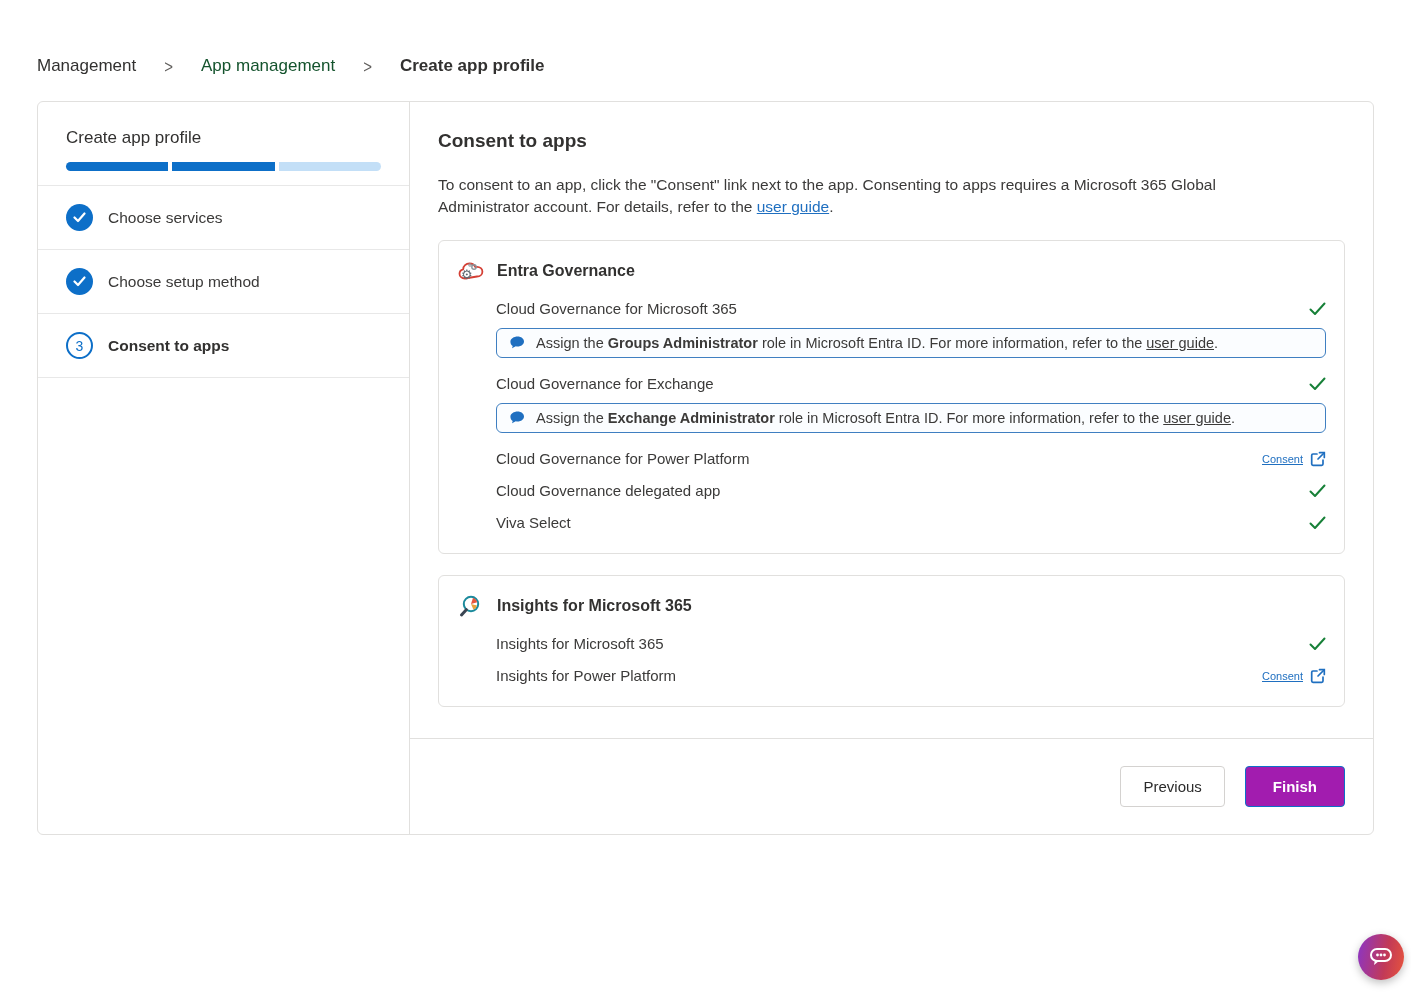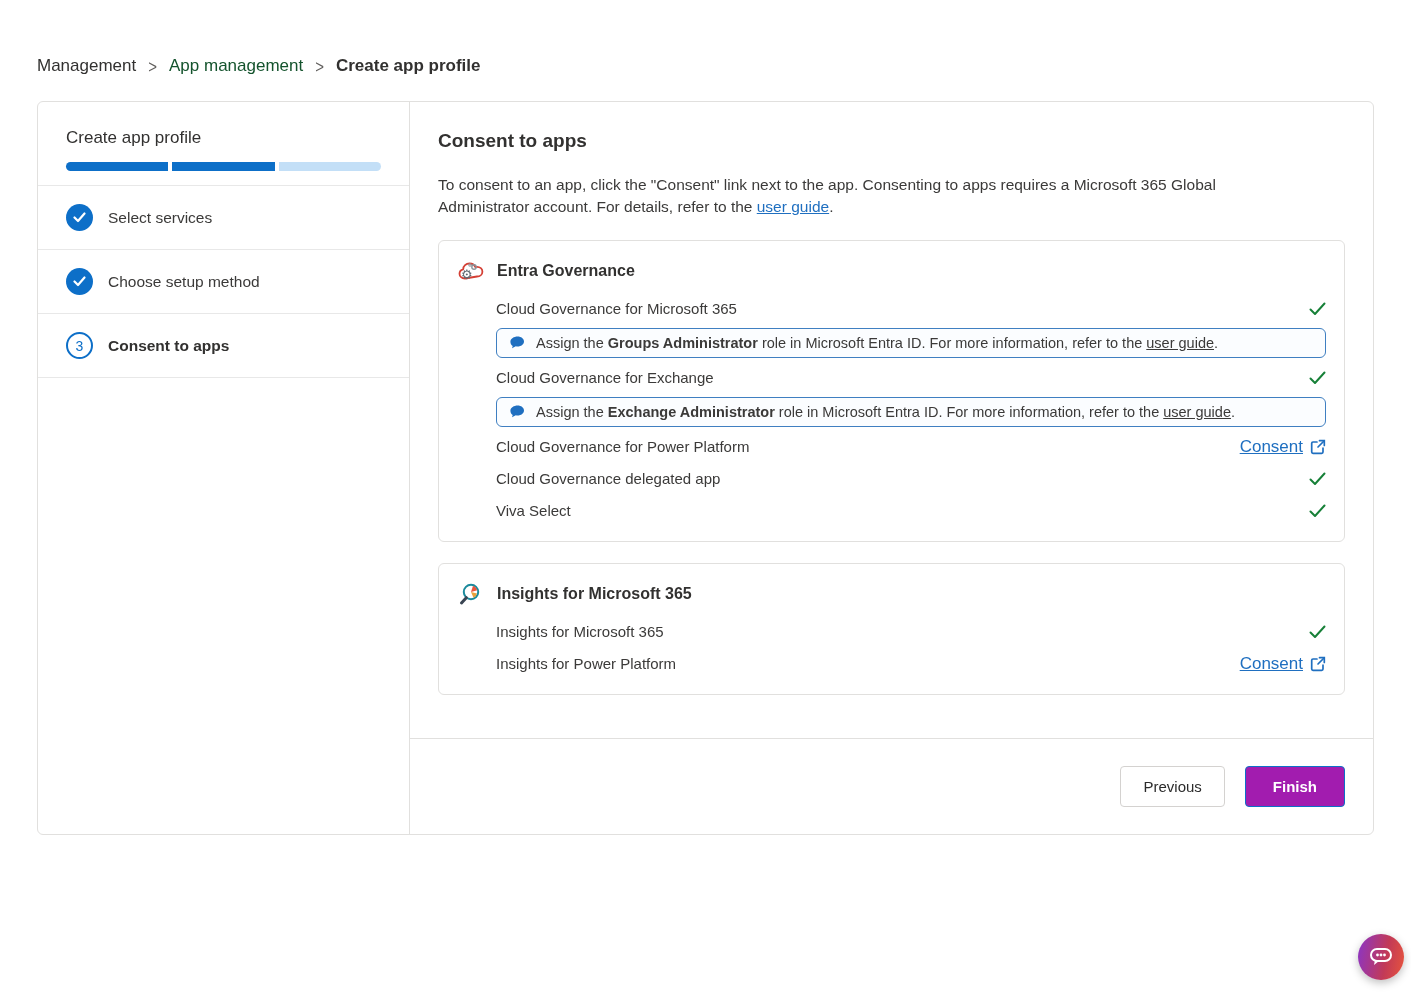--- a/index.html
+++ b/index.html
@@ -9,21 +9,21 @@
   
   .topbar { display:flex; justify-content:space-between; align-items:center; }
   .welcome { font-style:italic; font-size:18px; font-weight:500;
     background:linear-gradient(90deg,#2f93ab 0%, #4b7cc4 60%, #6367c9 100%);
     -webkit-background-clip:text; background-clip:text; color:transparent; }
   .top-icons { display:flex; align-items:center; gap:22px; padding-right:0px; }
   .bell { width:22px; height:24px; cursor:pointer; }
   .avatar { width:48px; height:48px; border-radius:50%; background:#9c1fa8; display:flex; align-items:center; justify-content:center; cursor:pointer; }
 
   
-  .breadcrumb { margin-top:34px; font-size:17px; color:#323130; display:flex; align-items:center; gap:12px; }
+  .breadcrumb { margin-top:34px; font-size:17px; color:#323130; display:flex; align-items:center; gap:28px; }
   .crumb-sep { color:#605e5c; font-size:15px; transform:scaleY(1.25); }
   .crumb-link { color:#14532d; cursor:pointer; }
   .crumb-current { font-weight:700; }
 
   
   .panel { margin-top:25px; border:1px solid #e1e0de; border-radius:6px; display:flex; height:734px; background:#fff; }
 
   
   .sidebar { width:372px; border-right:1px solid #e1e0de; flex-shrink:0; }
   .wiz-head { padding:26px 28px 14px 28px; border-bottom:1px solid #e8e8e8; }
@@ -50,22 +50,22 @@
   
   .card { border:1px solid #e1e0de; border-radius:6px; padding:16px 18px 14px 18px; margin-top:21px; }
   .card-header { display:flex; align-items:center; gap:10px; }
   .card-title { font-size:16px; font-weight:700; color:#323130; }
   .app-icon { width:30px; height:28px; flex-shrink:0; position:relative; }
   .card-body { margin-left:39px; margin-top:8px; }
   .app-row { display:flex; justify-content:space-between; align-items:center; min-height:32px; }
   .app-label { font-size:15px; color:#3b3a39; }
   .check { width:17px; height:14px; }
   .consent-cell { display:flex; align-items:center; gap:7px; cursor:pointer; }
-  .consent-link { color:#1f6fc0; font-size:17px; text-decoration:underline; }
-  .note { display:flex; align-items:center; gap:11px; border:1px solid #3f7fc1; border-radius:6px; background:#fbfdff; padding:6px 12px; margin:3px 0 4px 0; font-size:14.5px; color:#3b3a39; }
+  .consent-link { color:#1f6fc0; font-size:11px; text-decoration:underline; }
+  .note { display:flex; align-items:center; gap:11px; border:1px solid #3f7fc1; border-radius:6px; background:#fbfdff; padding:6px 12px; margin:3px 0 10px 0; font-size:14.5px; color:#3b3a39; }
   .note u { cursor:pointer; }
   .bubble { width:16px; height:15px; flex-shrink:0; }
 
   
   .footer { border-top:1px solid #e1e0de; padding:27px 28px; display:flex; justify-content:flex-end; gap:20px; }
   .btn { font-family:inherit; font-size:15px; border-radius:4px; padding:11px 22px; cursor:pointer; }
   .btn-secondary { background:#fff; border:1px solid #d4d2d0; color:#2b2b2b; }
   .btn-primary { background:#a21caf; border:1px solid #0d6fc8; color:#fff; font-weight:600; padding:11px 27px; }
 
   
@@ -97,21 +97,21 @@
           <span></span>
           <span class="empty"></span>
         </div>
       </div>
       <div class="step">
         <div class="step-circle done">
           <svg width="13" height="11" viewBox="0 0 13 11">
               <path d="M1.5 5.5 L5 9 L11.5 1.5" fill="none" stroke="#ffffff" stroke-width="2.2" stroke-linecap="round" stroke-linejoin="round"></path>
             </svg>
         </div>
-        <div class="step-label">Select services</div>
+        <div class="step-label">Choose services</div>
       </div>
       <div class="step">
         <div class="step-circle done">
           <svg width="13" height="11" viewBox="0 0 13 11">
               <path d="M1.5 5.5 L5 9 L11.5 1.5" fill="none" stroke="#ffffff" stroke-width="2.2" stroke-linecap="round" stroke-linejoin="round"></path>
             </svg>
         </div>
         <div class="step-label">Choose setup method</div>
       </div>
       <div class="step current">

